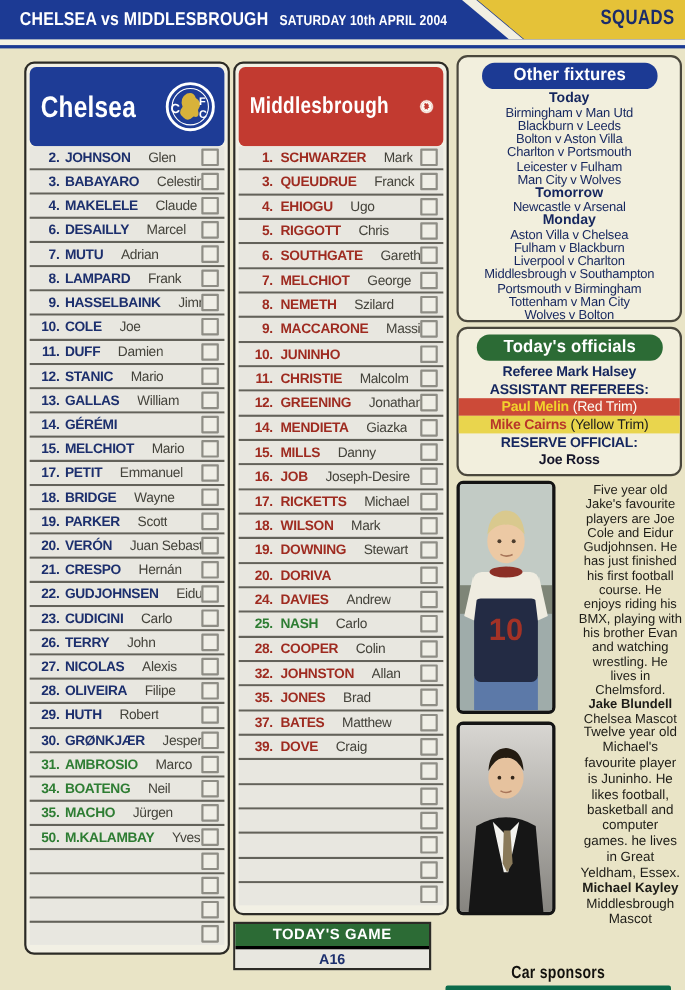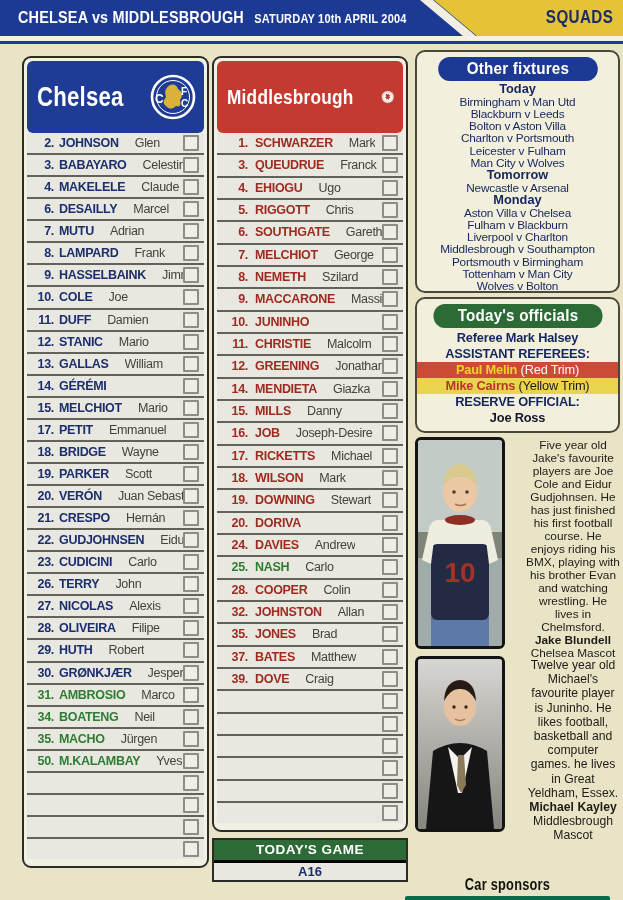--- a/index.html
+++ b/index.html
@@ -36,21 +36,21 @@
   .num{font-weight:bold;font-size:12.5px;min-width:21px;text-align:right;margin-right:5px;letter-spacing:-.3px;flex:none;}
   #boro-rows .num{min-width:25px;margin-right:7px;}
   .surname{font-weight:bold;font-size:12.5px;letter-spacing:-.3px;margin-right:16px;flex:none;}
   .firstname{font-size:12.5px;color:#44433b;letter-spacing:-.3px;overflow:hidden;text-overflow:clip;}
   .team-blue{color:#1c2f6d;}
   .team-red{color:#9e2b20;}
   .green{color:#2e7d33 !important;}
   .checkbox{margin-left:auto;width:12px;height:12px;background:#efeee6;border:2px solid #8e8d85;border-radius:1px;flex:none;}
 
   
-  #game-footer{position:absolute;left:212px;top:838px;width:196px;border:2px solid #2c2b26;background:#f2f0e4;box-sizing:border-box;}
+  #game-footer{position:absolute;left:212px;top:838px;width:180px;border:2px solid #2c2b26;background:#f2f0e4;box-sizing:border-box;}
   .game-bar{background:#2c6b35;color:#fff;font-weight:bold;font-size:13.5px;text-align:center;height:20px;line-height:20px;letter-spacing:.5px;}
   .game-value{background:#e8e7e0;color:#1c2f6d;font-weight:bold;font-size:13px;text-align:center;height:17px;line-height:17px;border-top:3px solid #000000;}
 
   
   .info-panel{position:absolute;left:415px;width:205px;border:2px solid #4a473c;border-radius:10px;background:#f2efdd;box-sizing:border-box;}
   #fixtures-panel{top:50px;height:243px;}
   #officials-panel{top:297px;height:136px;}
   .pill{margin:5px auto 2px;color:#fff;font-weight:bold;text-align:center;border-radius:13px;font-size:16px;height:24px;line-height:24px;transform:scaleX(.95);letter-spacing:.2px;}
   #fixtures-panel .pill{background:#1c3a94;width:168px;}
   #officials-panel .pill{background:#2c6b35;width:178px;}

